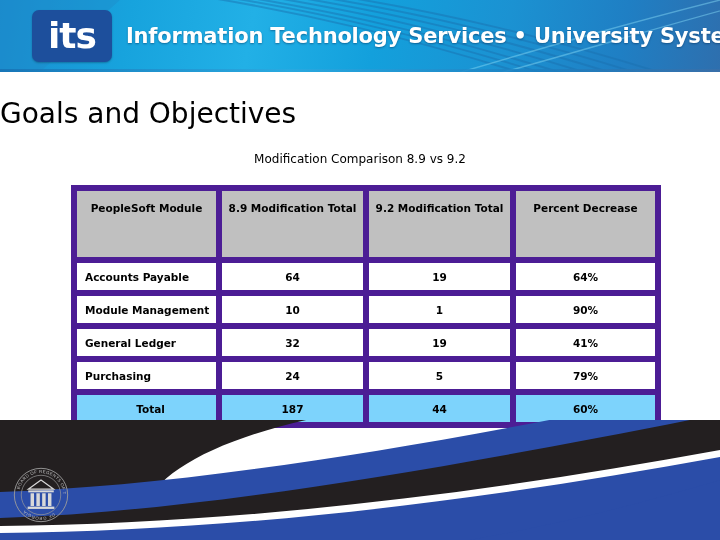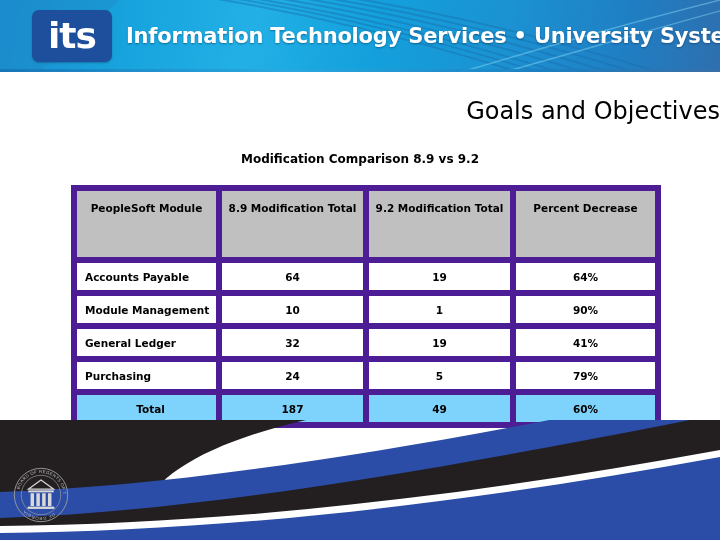--- a/index.html
+++ b/index.html
@@ -96,34 +96,34 @@
     white-space: nowrap;
     text-shadow: 0 1px 2px rgba(0,40,80,.45);
   }
 
   
   .slide-title {
     position: absolute;
     left: 0;
     top: 97px;
     width: 720px;
-    text-align: right;
-    font-family: "DejaVu Sans", sans-serif;
-    font-size: 24px;
+    text-align: left;
+    font-family: "DejaVu Sans", sans-serif;
+    font-size: 28px;
     color: #000000;
     white-space: nowrap;
   }
   .slide-subtitle {
     position: absolute;
     left: 0;
     top: 152px;
     width: 720px;
     text-align: center;
     font-family: "DejaVu Sans", sans-serif;
-    font-weight: bold;
+    font-weight: normal;
     font-size: 12px;
     color: #000000;
     white-space: nowrap;
   }
 
   
   .data-table {
     position: absolute;
     left: 71px;
     top: 185px;
@@ -262,21 +262,21 @@
       </tr>
       <tr>
         <td class="cell-module">Purchasing</td>
         <td class="cell-value">24</td>
         <td class="cell-value">5</td>
         <td class="cell-value">79%</td>
       </tr>
       <tr class="total-row">
         <td class="cell-module">Total</td>
         <td class="cell-value">187</td>
-        <td class="cell-value">49</td>
+        <td class="cell-value">44</td>
         <td class="cell-value">60%</td>
       </tr>
     </tbody>
   </table>
 
   <div class="footer-deco">
     <svg width="720" height="120" viewBox="0 0 720 120" preserveAspectRatio="none">
 
       <path d="M0,0 L0,120 L150,120 C 120,70 200,20 330,-5 L0,-5 Z" fill="#231f20"></path>
 

